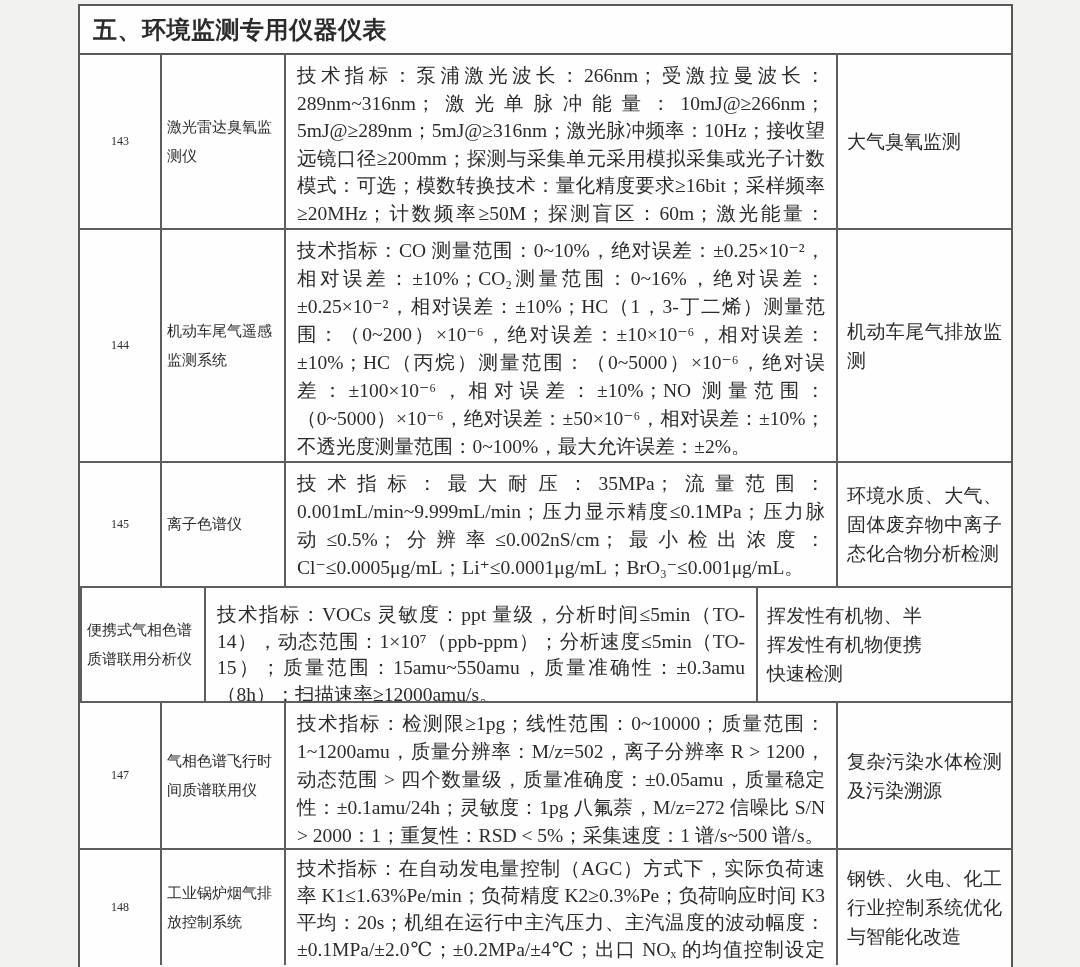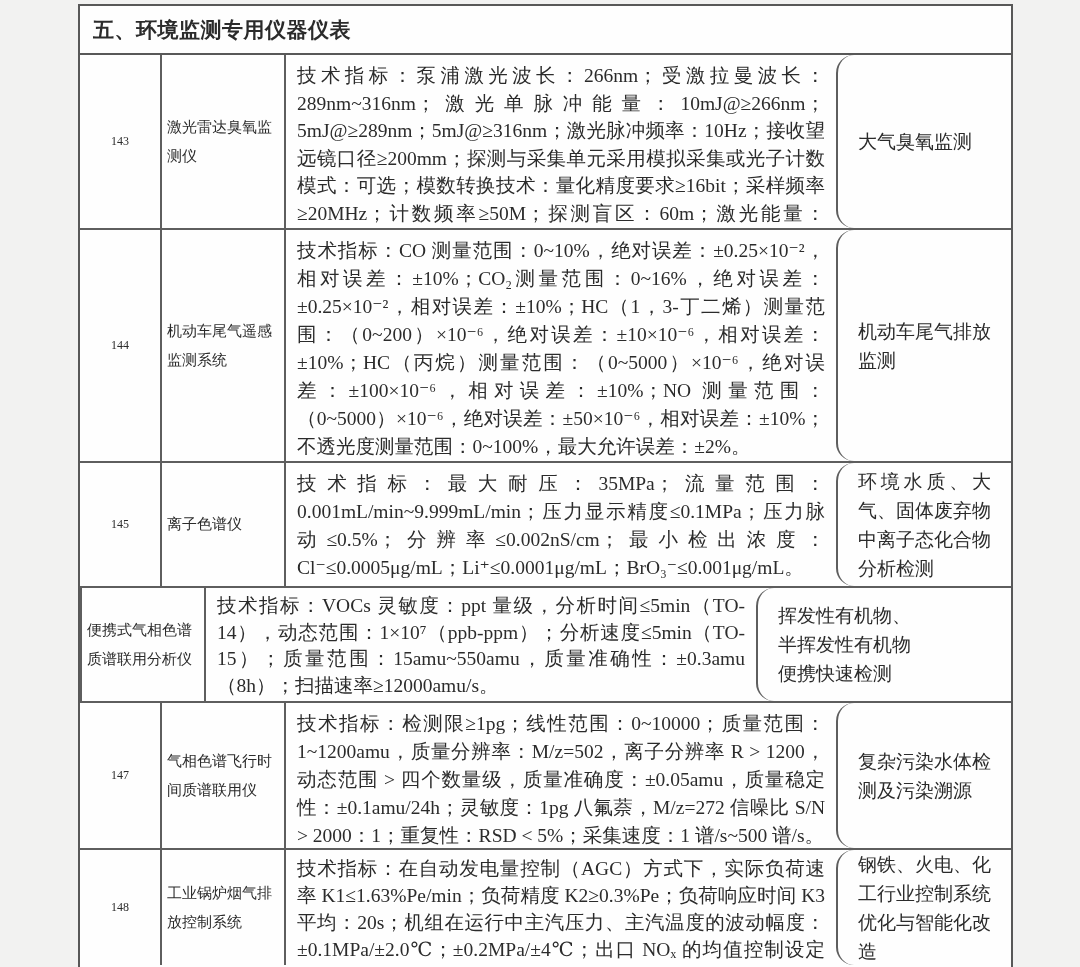--- a/index.html
+++ b/index.html
@@ -23,21 +23,21 @@
     border-bottom: none;
     box-sizing: content-box;
   }
   .section-header {
     height: 49px;
     border-bottom: 2px solid #585858;
     display: flex;
     align-items: center;
     padding-left: 13px;
     font-weight: 700;
-    font-size: 21px;
+    font-size: 24px;
     letter-spacing: 0.5px;
     box-sizing: border-box;
   }
   .trow {
     display: flex;
     border-bottom: 2px solid #5e5e5e;
     box-sizing: border-box;
     overflow: hidden;
     background: #fefefe;
   }
@@ -69,33 +69,32 @@
     font-size: 19.5px;
     line-height: 28px;
     text-align: justify;
     text-justify: inter-ideograph;
   }
   .c-app {
     width: 175px;
     border-left: 2px solid #5e5e5e;
     display: flex;
     align-items: center;
-    padding: 0 20px;
+    padding: 0 9px;
     font-size: 19px;
     line-height: 29px;
     text-align: justify;
     text-justify: inter-ideograph;
-    border-radius: 18px;
   }
   .row-143 { height: 175px; }
   .row-143 .c-spec { line-height: 27.5px; }
   .row-144 { height: 233px; }
   .row-145 { height: 125px; }
   .row-146 { height: 115px; }
-  .row-146 .c-spec { line-height: 26.5px; padding-top: 5px; }
+  .row-146 .c-spec { line-height: 26.5px; padding-top: 14px; }
   .row-147 { height: 147px; }
   .row-148 { height: 115px; }
   .row-148 .c-spec { line-height: 27px; padding-top: 5px; }
 </style>
 </head>
 <body>
 
 <div class="doc">
 
   <div class="section-header">五、环境监测专用仪器仪表</div>

